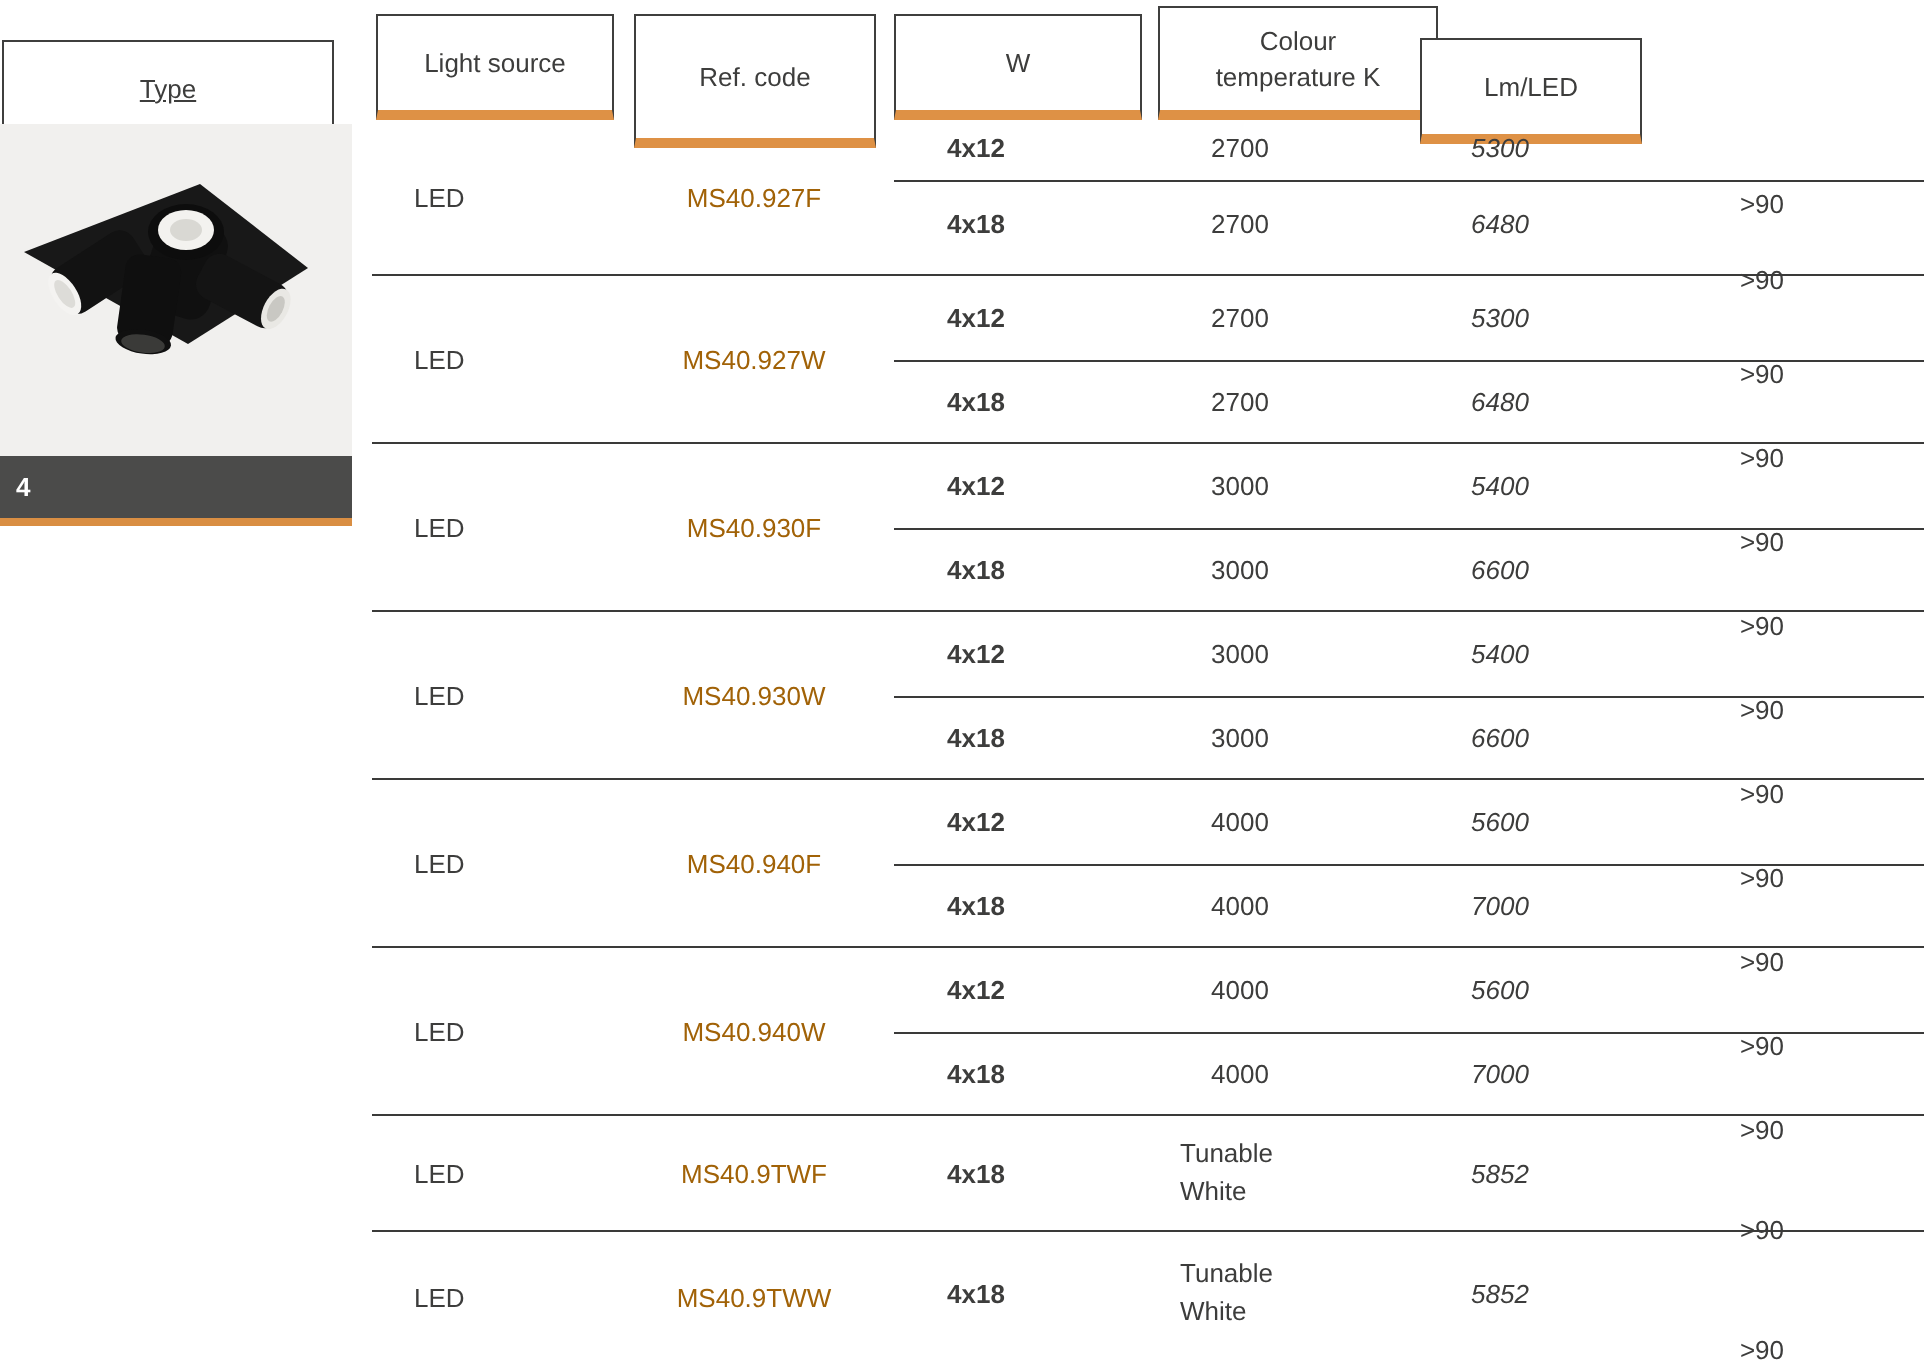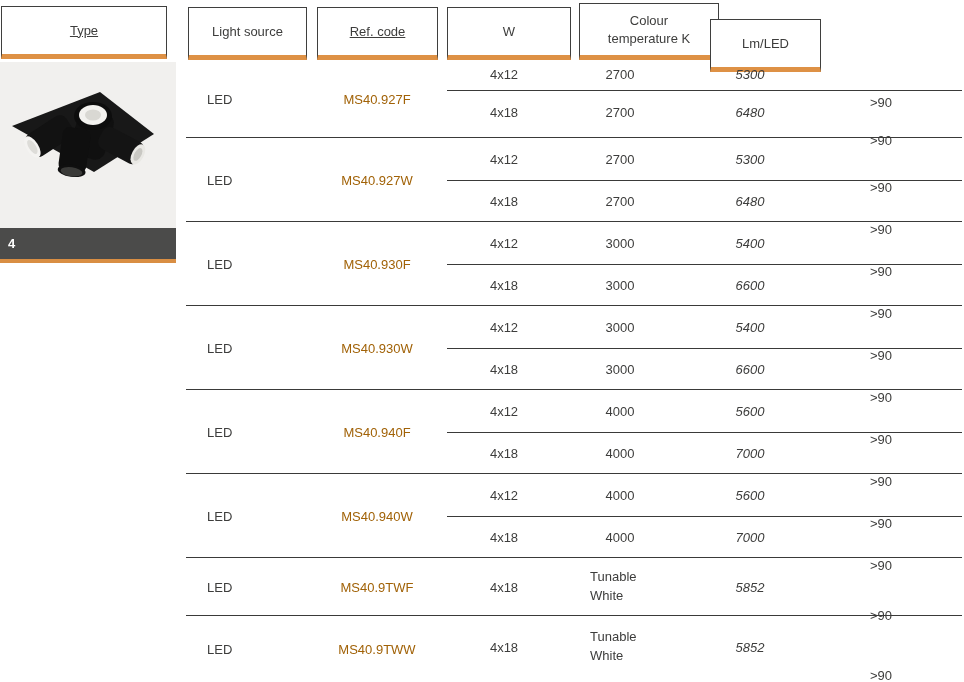--- a/index.html
+++ b/index.html
@@ -11,23 +11,23 @@
     position:absolute;
     box-sizing:border-box;
     border:1px solid #3f3f3e;
     border-bottom:5px solid #de9145;
     background:#ffffff;
     display:flex;align-items:center;justify-content:center;
     font-size:13px;color:#3d3d3c;
     text-align:center;
   }
   .hdr .lbl{white-space:pre-line;line-height:1.35;}
-  .hdr-type   {left:1px;  top:6px; width:166px; height:53px;text-decoration:underline;}
+  .hdr-type   {left:1px;  top:20px; width:166px; height:53px;text-decoration:underline;}
   .hdr-ls     {left:188px;top:7px; width:119px; height:53px;}
-  .hdr-ref    {left:317px;top:7px; width:121px; height:53px;text-decoration:underline;}
+  .hdr-ref    {left:317px;top:7px; width:121px; height:67px;}
   .hdr-w      {left:447px;top:7px; width:124px; height:53px;}
   .hdr-ct     {left:579px;top:3px; width:140px; height:57px;}
   .hdr-lm     {left:710px;top:7px; width:111px; height:53px;margin-top:12px;}
   .hdr-cri    {left:841px;top:7px; width:121px; height:53px;}
 
   
   .photo{
     position:absolute;left:0;top:62px;width:176px;height:166px;
     background:#f1f0ee;
   }
@@ -53,21 +53,21 @@
   .g7{top:557px;height:58px;}
   .g8{top:615px;height:67px;}
 
   .subsep{position:absolute;left:261px;right:0;height:1px;background:#3a3a39;}
   .g1 .subsep{top:30px;}
   .g2 .subsep,.g3 .subsep,.g4 .subsep,.g5 .subsep,.g6 .subsep{top:42px;}
 
   .cell{position:absolute;font-size:13px;color:#3d3d3c;white-space:nowrap;}
   .ls  {left:21px; top:50%;transform:translateY(-50%);}
   .ref {left:191px;top:50%;transform:translate(-50%,-50%);color:#a16207;}
-  .cw  {left:318px;transform:translate(-50%,-50%);}
+  .cw  {left:302px;transform:translate(-50%,-50%);font-weight:bold;}
   .cct {left:434px;transform:translate(-50%,-50%);}
   .clm {left:564px;transform:translate(-50%,-50%);font-style:italic;}
   .ccri{left:695px;transform:translate(-50%,-50%);margin-top:28px;}
   .g1 .r1{top:14px;} .g1 .r2{top:52px;}
   .g2 .r1,.g3 .r1,.g4 .r1,.g5 .r1,.g6 .r1{top:21px;}
   .g2 .r2,.g3 .r2,.g4 .r2,.g5 .r2,.g6 .r2{top:63px;}
   .g7 .r1{top:29px;} .g8 .r1{top:31px;}
   .cct.two{white-space:normal;width:60px;text-align:left;line-height:1.45;}
 </style>
 </head>

